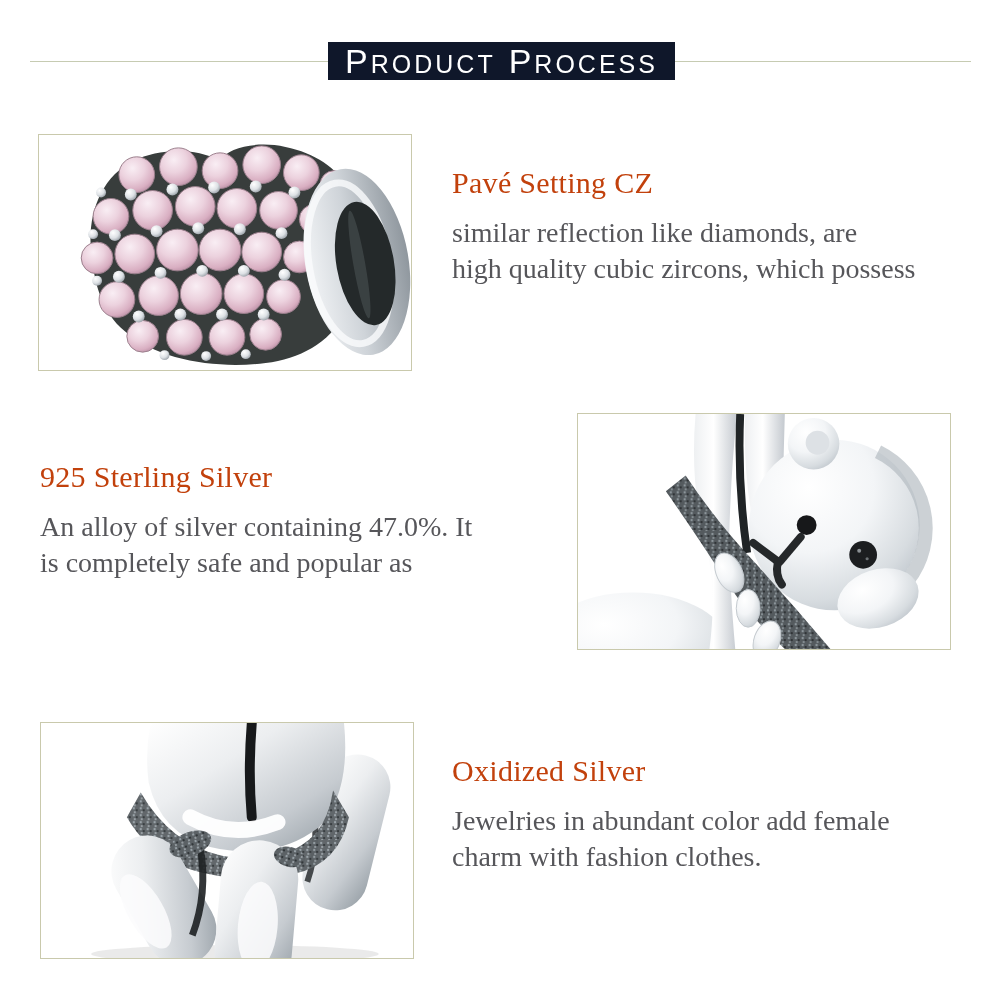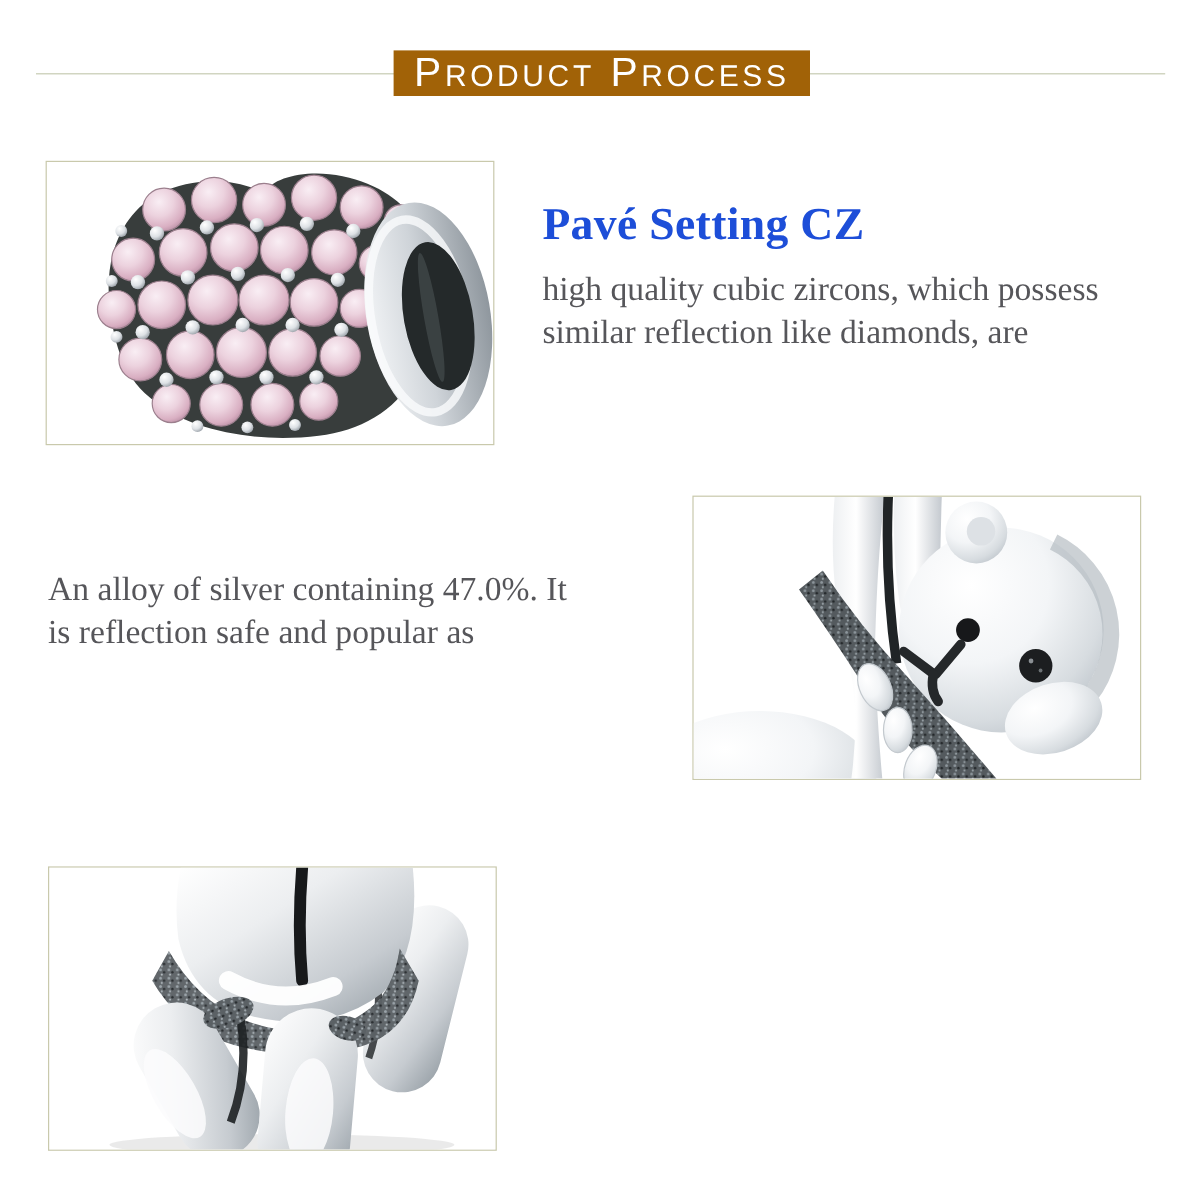--- a/index.html
+++ b/index.html
@@ -1,33 +1,33 @@
 <!DOCTYPE html>
 <html><head>
 <meta charset="utf-8">
 <style>
   html,body{margin:0;padding:0;background:#ffffff;}
   .page{position:relative;width:1001px;height:1001px;background:#ffffff;overflow:hidden;
         font-family:"Liberation Serif",serif;}
   
   .hr-line{position:absolute;left:30px;width:941px;top:61px;height:1px;background:#c6cbb2;}
-  .title-box{position:absolute;left:328px;top:42px;width:347px;height:38px;background:#a16207;
+  .title-box{position:absolute;left:328px;top:42px;width:347px;height:38px;background:#0f172a;
              text-align:center;font-family:"Liberation Sans",sans-serif;color:#ffffff;
              letter-spacing:3px;white-space:nowrap;}
   .title-box span{line-height:38px;vertical-align:baseline;}
   .t-big{font-size:34px;}
   .t-small{font-size:25px;}
   .t-gap{display:inline-block;width:13px;}
   
   .img-frame{position:absolute;width:374px;height:237px;border:1px solid #c9c9ac;
              box-sizing:border-box;background:#ffffff;overflow:hidden;}
   .img-frame svg{display:block;width:100%;height:100%;}
   
   .txt{position:absolute;}
-  .sec-heading{margin:0;font-weight:bold;font-size:38px;line-height:1.15;color:#1d4ed8;
+  .sec-heading{margin:0;font-weight:normal;font-size:30px;line-height:1.15;color:#c2410c;
                letter-spacing:0.3px;white-space:nowrap;}
   .sec-body{margin:14px 0 0 0;font-size:28px;line-height:36px;color:#56565a;}
   .bl{display:block;white-space:nowrap;}
 </style>
 </head>
 <body>
 
 <div class="page">
 
   <div class="hr-line"></div>
@@ -122,29 +122,30 @@
         <ellipse cx="312" cy="128" rx="40" ry="82" fill="none" stroke="#fafbfc" stroke-width="7" opacity="0.8"></ellipse>
         <ellipse cx="328" cy="131" rx="29" ry="63" fill="#24292a"></ellipse>
         <ellipse cx="322" cy="131" rx="6" ry="55" fill="#454c4d" opacity="0.7"></ellipse>
       </g>
     </svg>
   </div>
 
   <div class="txt" style="left:452px;top:166px;width:545px;">
     <h2 class="sec-heading">Pavé Setting CZ</h2>
     <p class="sec-body">
+      <span class="bl">similar reflection like diamonds, are</span>
       <span class="bl">high quality cubic zircons, which possess</span>
-      <span class="bl">similar reflection like diamonds, are</span>
     </p>
   </div>
 
   <div class="txt" style="left:40px;top:460px;width:540px;">
+    <h2 class="sec-heading">925 Sterling Silver</h2>
     <p class="sec-body">
       <span class="bl">An alloy of silver containing 47.0%. It</span>
-      <span class="bl">is reflection safe and popular as</span>
+      <span class="bl">is completely safe and popular as</span>
     </p>
   </div>
 
   <div class="img-frame" style="left:577px;top:413px;">
     <svg viewBox="0 0 374 237" xmlns="http://www.w3.org/2000/svg">
       <defs>
         <radialGradient id="s2head" cx="35%" cy="28%" r="85%">
           <stop offset="0%" stop-color="#ffffff"></stop>
             <stop offset="45%" stop-color="#f3f5f7"></stop>
           <stop offset="78%" stop-color="#d7dce0"></stop>
@@ -232,14 +233,21 @@
       <path d="M160,125 Q168,172 152,214" stroke="#1d2022" stroke-width="7" fill="none" opacity="0.9"></path>
 
       <ellipse cx="105" cy="190" rx="18" ry="42" fill="#fbfcfd" opacity="0.85" transform="rotate(-30 105 190)"></ellipse>
       <ellipse cx="218" cy="205" rx="20" ry="45" fill="#fbfcfd" opacity="0.85" transform="rotate(5 218 205)"></ellipse>
 
       <ellipse cx="150" cy="122" rx="22" ry="12" fill="url(#s3grain)" transform="rotate(-20 150 122)"></ellipse>
       <ellipse cx="250" cy="135" rx="16" ry="10" fill="url(#s3grain)" transform="rotate(15 250 135)"></ellipse>
     </svg>
   </div>
 
+  <div class="txt" style="left:452px;top:754px;width:545px;">
+    <h2 class="sec-heading">Oxidized Silver</h2>
+    <p class="sec-body">
+      <span class="bl">Jewelries in abundant color add female</span>
+      <span class="bl">charm with fashion clothes.</span>
+    </p>
+  </div>
 
 </div>
 
 </body></html>

